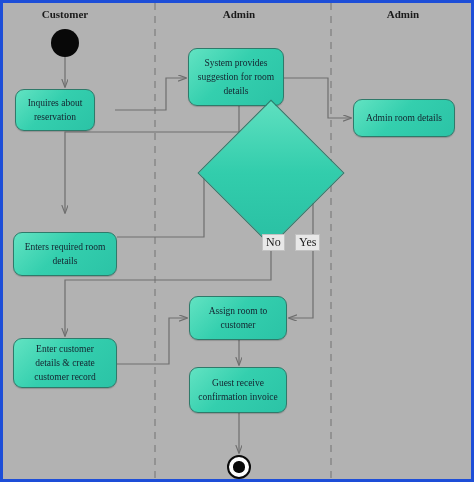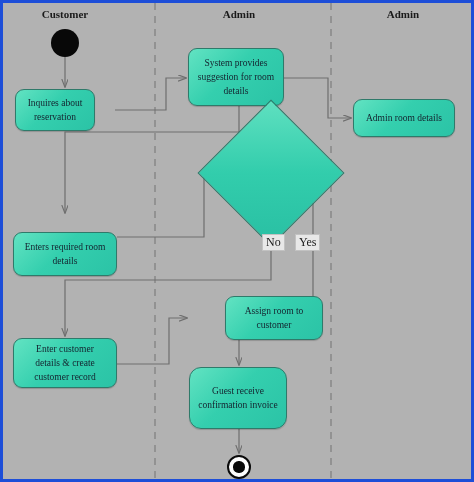--- a/index.html
+++ b/index.html
@@ -155,24 +155,24 @@
       </div>
       <div class="node" style="left: 350px; top: 96px; width: 102px; height: 38px;">
         <span>Admin room details</span>
       </div>
       <div class="node" style="left: 10px; top: 212px; width: 104px; height: 44px; margin-top: 17px;">
         <span>Enters required room<br>details</span>
       </div>
       <div class="node" style="left: 10px; top: 335px; width: 104px; height: 50px;">
         <span>Enter customer<br>details &amp; create<br>customer record</span>
       </div>
-      <div class="node" style="left: 186px; top: 293px; width: 98px; height: 44px; margin-left: 36px;">
+      <div class="node" style="left: 186px; top: 293px; width: 98px; height: 44px;">
         <span>Assign room to<br>customer</span>
       </div>
-      <div class="node" style="left: 186px; top: 364px; width: 98px; height: 62px; border-radius: 12px;">
+      <div class="node" style="left: 186px; top: 364px; width: 98px; height: 46px;">
         <span>Guest receive<br>confirmation invoice</span>
       </div>
     </div>
 
   <div class="diamond-wrap" style="left:216px; top:118px; width:104px; height:104px;">
     <div class="diamond-shape"></div>
   </div>
 
   <div id="guard-labels">
       <div class="guard" style="left: 259px; top: 231px;">No</div>

